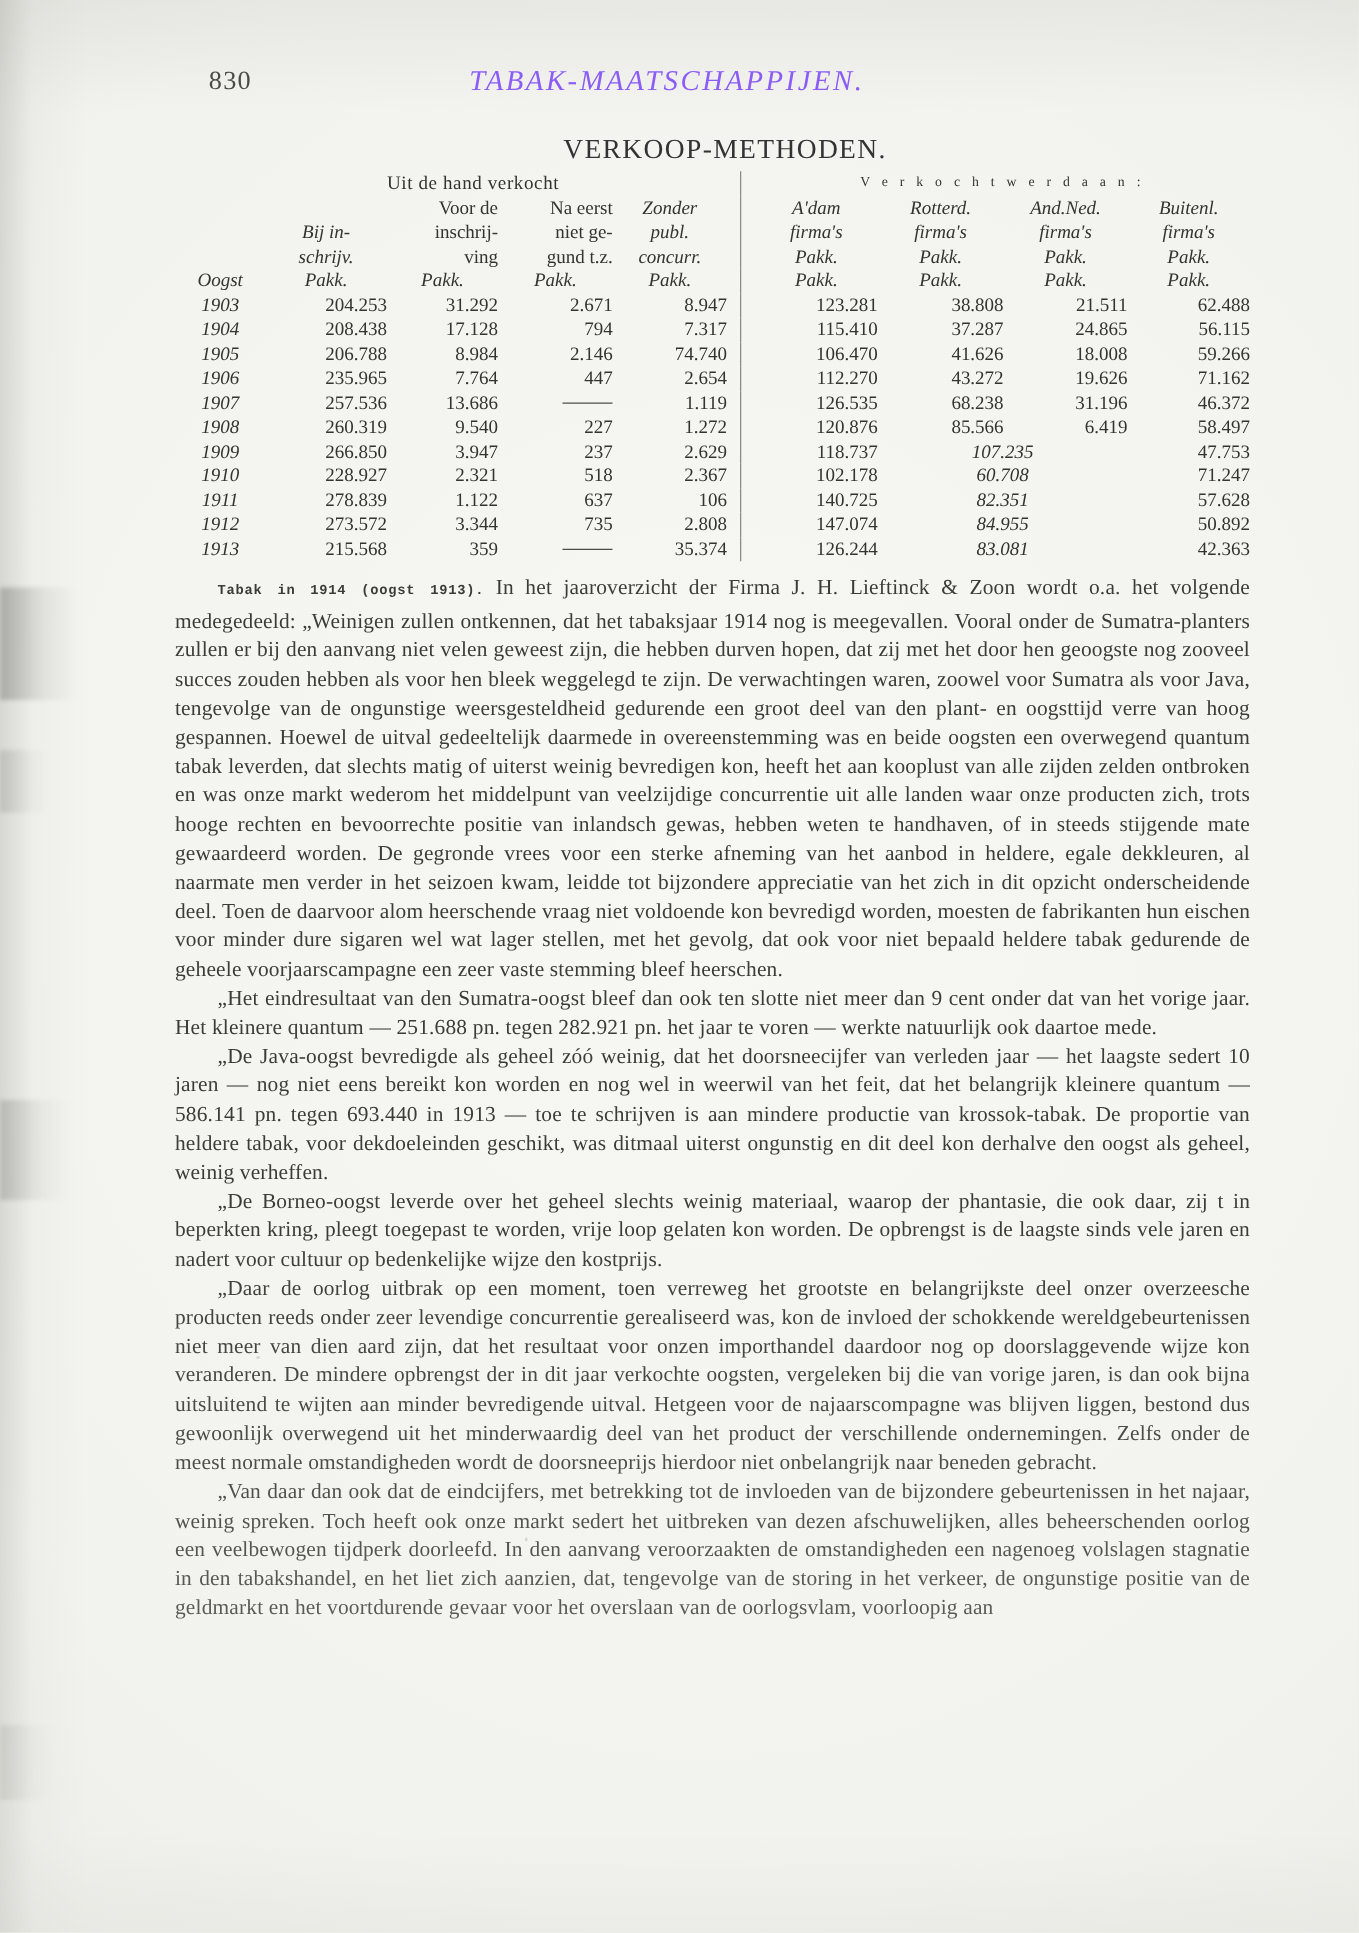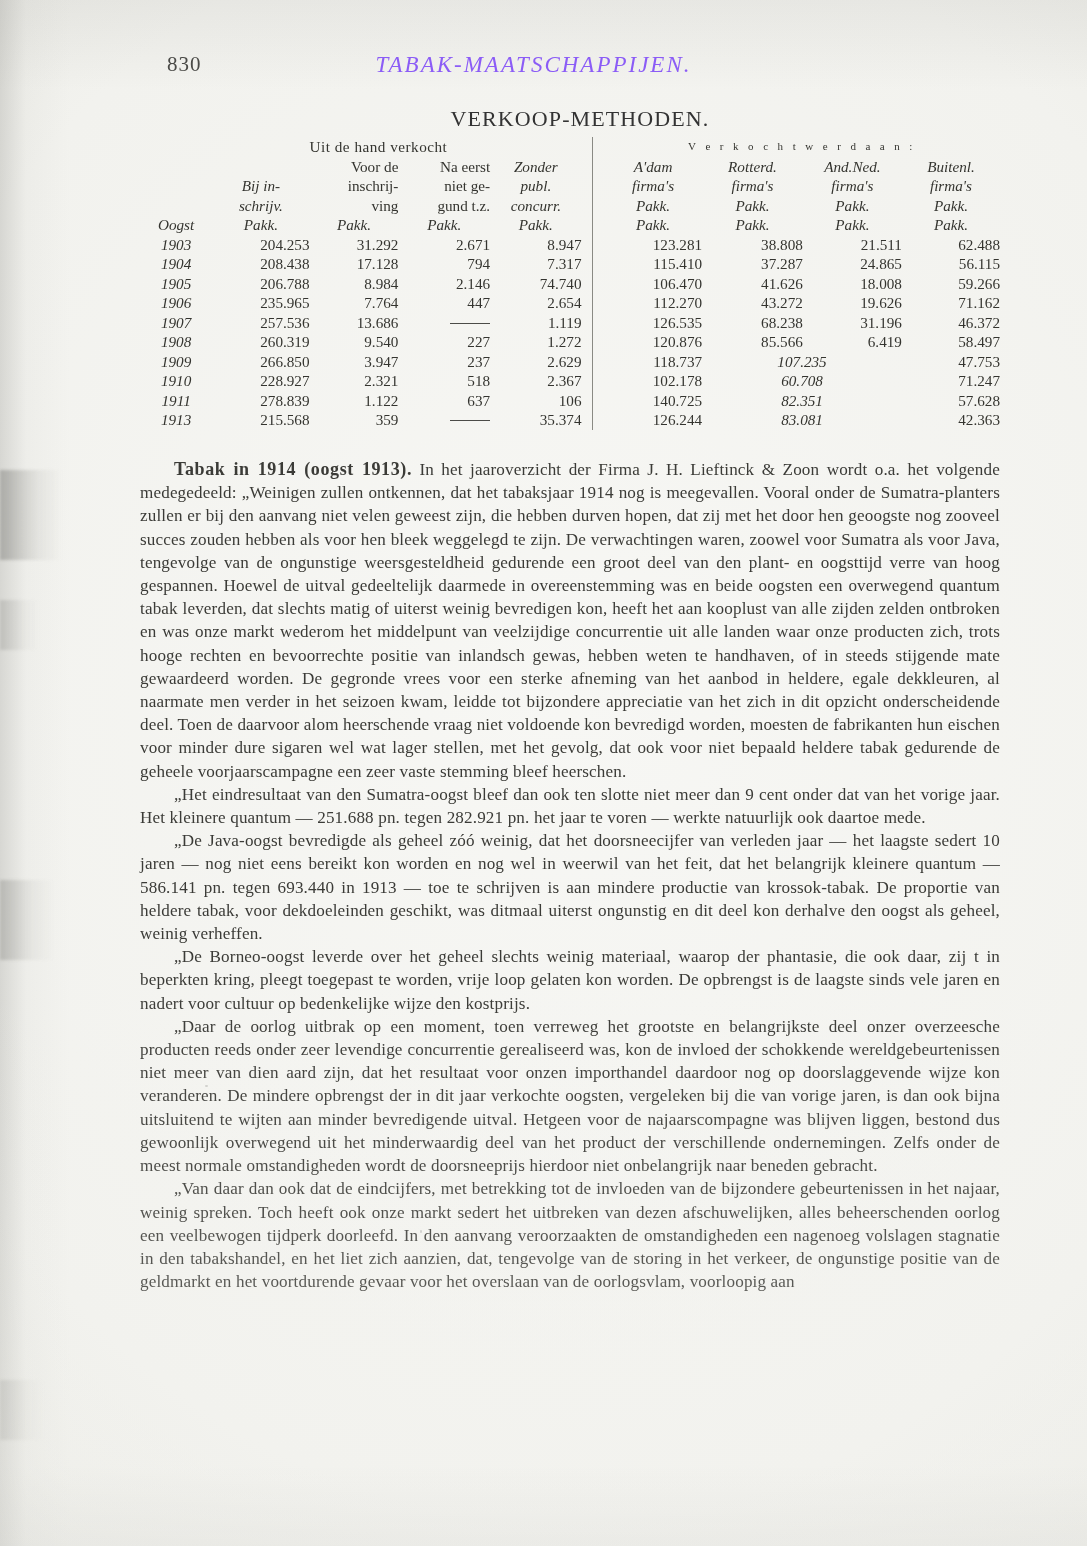--- a/index.html
+++ b/index.html
@@ -158,23 +158,23 @@
     line-height: 23.2px;
     text-align: justify;
     color: #3b3b37;
     letter-spacing: 0.15px;
   }
   .body-text p {
     margin: 0;
     text-indent: 34px;
   }
   .lede {
-    font-family: Liberation Serif, serif;
+    font-family: Liberation Mono, monospace;
     font-weight: bold;
-    font-size: 18px;
+    font-size: 11px;
     letter-spacing: 0.6px;
   }
 
   
   .fade {
     position: absolute;
     left: 0;
     right: 0;
     top: 980px;
     bottom: 0;
@@ -403,20 +403,33 @@
             <td class="num pad-r">637</td>
             <td class="num pad-r">106</td>
             <td class="rule-cell">
               <span class="vrule"></span>
             </td>
             <td class="num pad-r">140.725</td>
             <td class="ctr" colspan="2">82.351</td>
             <td class="num pad-r">57.628</td>
           </tr>
           <tr>
+            <td class="ctr">1912</td>
+            <td class="num pad-r">273.572</td>
+            <td class="num pad-r">3.344</td>
+            <td class="num pad-r">735</td>
+            <td class="num pad-r">2.808</td>
+            <td class="rule-cell">
+              <span class="vrule"></span>
+            </td>
+            <td class="num pad-r">147.074</td>
+            <td class="ctr" colspan="2">84.955</td>
+            <td class="num pad-r">50.892</td>
+          </tr>
+          <tr>
             <td class="ctr">1913</td>
             <td class="num pad-r">215.568</td>
             <td class="num pad-r">359</td>
             <td class="num pad-r"><span class="dash"></span></td>
             <td class="num pad-r">35.374</td>
             <td class="rule-cell">
               <span class="vrule"></span>
             </td>
             <td class="num pad-r">126.244</td>
             <td class="ctr" colspan="2">83.081</td>

